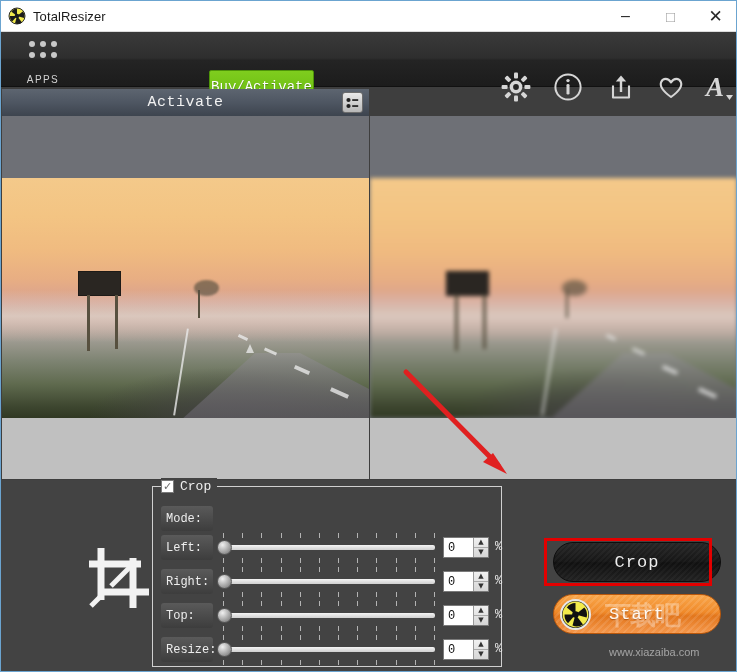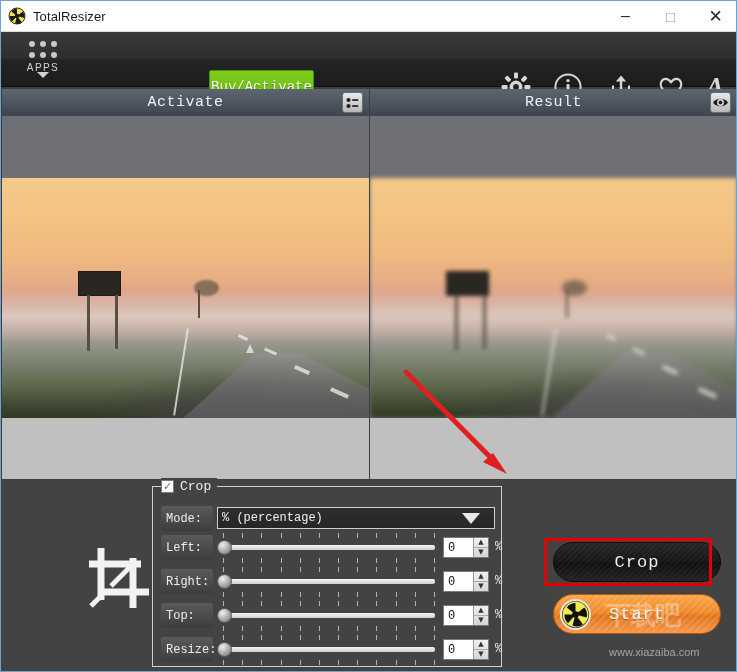--- a/index.html
+++ b/index.html
@@ -48,21 +48,21 @@
   
   #toolbar {
     position: absolute; left: 0; top: 31px;
     width: 737px; height: 55px;
     background: linear-gradient(to bottom, #3a3a3a 0%, #2e2e2e 48%, #242424 52%, #1c1c1c 100%);
     border-bottom: 1px solid #111;
   }
   #apps-btn {
     position: absolute; left: 18px; top: 6px;
     width: 48px; height: 44px;
-    display: flex; flex-direction: column; align-items: center;
+    display: flex; flex-direction: column; align-items: center; gap: 12px;
   }
   .dot-grid { display: grid; grid-template-columns: repeat(3, 6px); grid-gap: 5px; margin-top: 3px; }
   .dot-grid i { display: block; width: 6px; height: 6px; border-radius: 50%; background: #c9c9c9; }
   .apps-label {
     font-size: 10px; color: #d2d2d2; letter-spacing: 1.4px;
     margin-top: 4px; font-family: "Liberation Sans", sans-serif;
   }
   .apps-caret {
     width: 0; height: 0; margin-top: -1px;
     border-left: 6px solid transparent; border-right: 6px solid transparent;
@@ -414,30 +414,20 @@
     <div class="head-icon">
       <svg width="15" height="14" viewBox="0 0 15 14">
         <circle cx="3.5" cy="4" r="2.1" fill="#1f1f1f"></circle>
         <rect x="7.2" y="3.2" width="6" height="1.7" fill="#1f1f1f"></rect>
         <circle cx="3.5" cy="10" r="2.1" fill="#1f1f1f"></circle>
         <rect x="7.2" y="9.2" width="6" height="1.7" fill="#1f1f1f"></rect>
       </svg>
     </div>
   </div>
 
-  <div class="panel-head" style="left:369px; width:367px">
-    <span class="ttl">Result</span>
-    <div class="head-icon">
-      <svg width="17" height="13" viewBox="0 0 17 13">
-        <path d="M1 6.5 C4 1.5 13 1.5 16 6.5 C13 11.5 4 11.5 1 6.5 Z" fill="#1f1f1f"></path>
-        <circle cx="8.5" cy="6.5" r="3.4" fill="#e4e4e4"></circle>
-        <circle cx="8.5" cy="6.5" r="1.9" fill="#1f1f1f"></circle>
-      </svg>
-    </div>
-  </div>
 
   <div class="pane" style="left:1px; width:367px; height:363px;">
     <div class="photo" style="top:62px; height:240px; width:367px;">
       <div class="ph-haze" style="top:112px; height:52px;"></div>
       <div class="ph-road" style="left:178px; top:175px; width:250px; height:68px;
            clip-path: polygon(30% 0, 48% 0, 100% 100%, 0 100%);"></div>
       <div class="ph-sign" style="left:76px; top:93px; width:43px; height:25px;"></div>
       <div class="ph-post" style="left:85px; top:117px; width:3px; height:56px;"></div>
       <div class="ph-post" style="left:113px; top:117px; width:3px; height:54px;"></div>
       <div class="ph-tree" style="left:192px; top:102px; width:25px; height:16px;"></div>
@@ -494,26 +484,20 @@
     </div>
 
     <div id="crop-group">
       <div id="crop-legend">
         <div id="crop-check">✓</div>
         <span class="lg">Crop</span>
       </div>
 
       <div class="row" style="top:19px">
         <div class="row-label">Mode:</div>
-        <div id="mode-select">
-          <span class="val">% (percentage)</span>
-          <span class="arrow-box">
-              <i class="caret-dn"></i>
-            </span>
-        </div>
       </div>
 
       <div class="row" style="top:48px">
         <div class="row-label">Left:</div>
         <div class="slider-wrap">
           <div class="ticks top">
             <i></i>
               <i></i>
               <i></i>
               <i></i>

